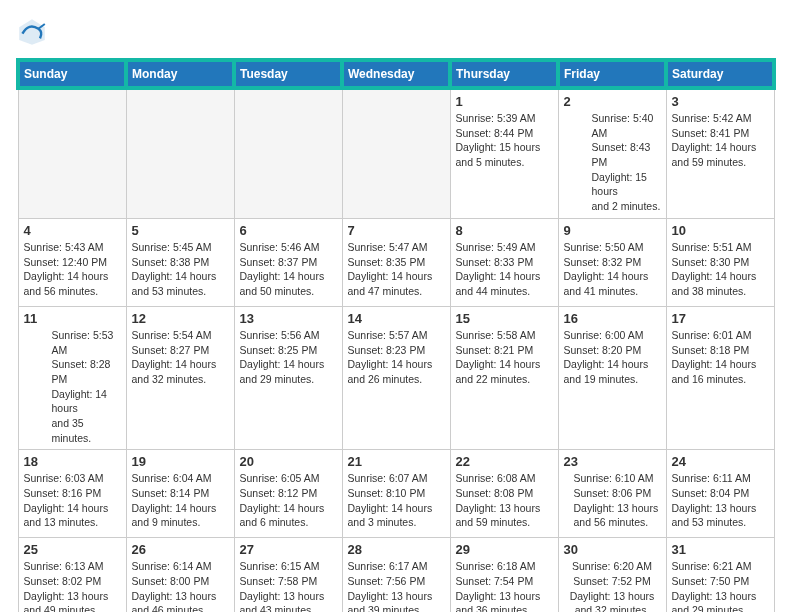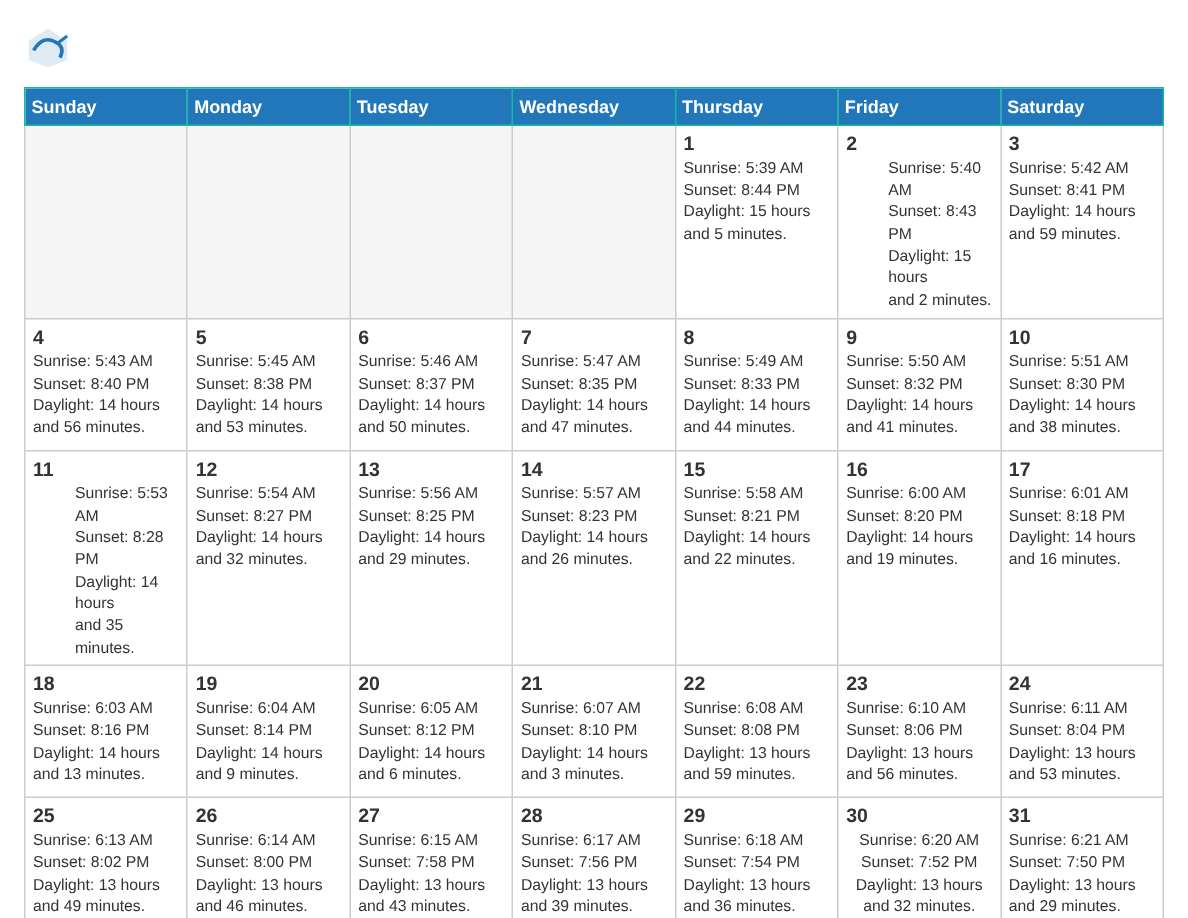--- a/index.html
+++ b/index.html
@@ -41,21 +41,21 @@
       width: 100%;
       border-collapse: collapse;
       font-size: 11px;
     }
     .calendar th {
       background: #2277bb;
       color: #fff;
       padding: 5px 4px;
       text-align: left;
       font-size: 12px;
-      border: 1px solid #14b8a6;
+      border: 4px solid #14b8a6;
     }
     .calendar td {
       border: 1px solid #ccc;
       vertical-align: top;
       padding: 4px 5px;
       width: 108px;
       min-height: 80px;
       background: #fff;
     }
     .calendar td.empty {
@@ -138,21 +138,21 @@
           <div class="day-info" style="white-space: pre-line;">Sunrise: 5:42 AM
 Sunset: 8:41 PM
 Daylight: 14 hours
 and 59 minutes.</div>
         </td>
       </tr>
       <tr class="week-row">
         <td>
           <span class="day-number">4</span>
           <div class="day-info" style="white-space: pre-line;">Sunrise: 5:43 AM
-Sunset: 8:40 PM
+Sunset: 12:40 PM
 Daylight: 14 hours
 and 56 minutes.</div>
         </td>
         <td>
           <span class="day-number">5</span>
           <div class="day-info" style="white-space: pre-line;">Sunrise: 5:45 AM
 Sunset: 8:38 PM
 Daylight: 14 hours
 and 53 minutes.</div>
         </td>
@@ -274,21 +274,21 @@
         </td>
         <td>
           <span class="day-number">22</span>
           <div class="day-info" style="white-space: pre-line;">Sunrise: 6:08 AM
 Sunset: 8:08 PM
 Daylight: 13 hours
 and 59 minutes.</div>
         </td>
         <td>
           <span class="day-number">23</span>
-          <div class="day-info" style="white-space: pre-line;">Sunrise: 6:10 AM
+          <div class="day-info" style="white-space: pre-line; margin-left: 10px;">Sunrise: 6:10 AM
 Sunset: 8:06 PM
 Daylight: 13 hours
 and 56 minutes.</div>
         </td>
         <td>
           <span class="day-number">24</span>
           <div class="day-info" style="white-space: pre-line;">Sunrise: 6:11 AM
 Sunset: 8:04 PM
 Daylight: 13 hours
 and 53 minutes.</div>

